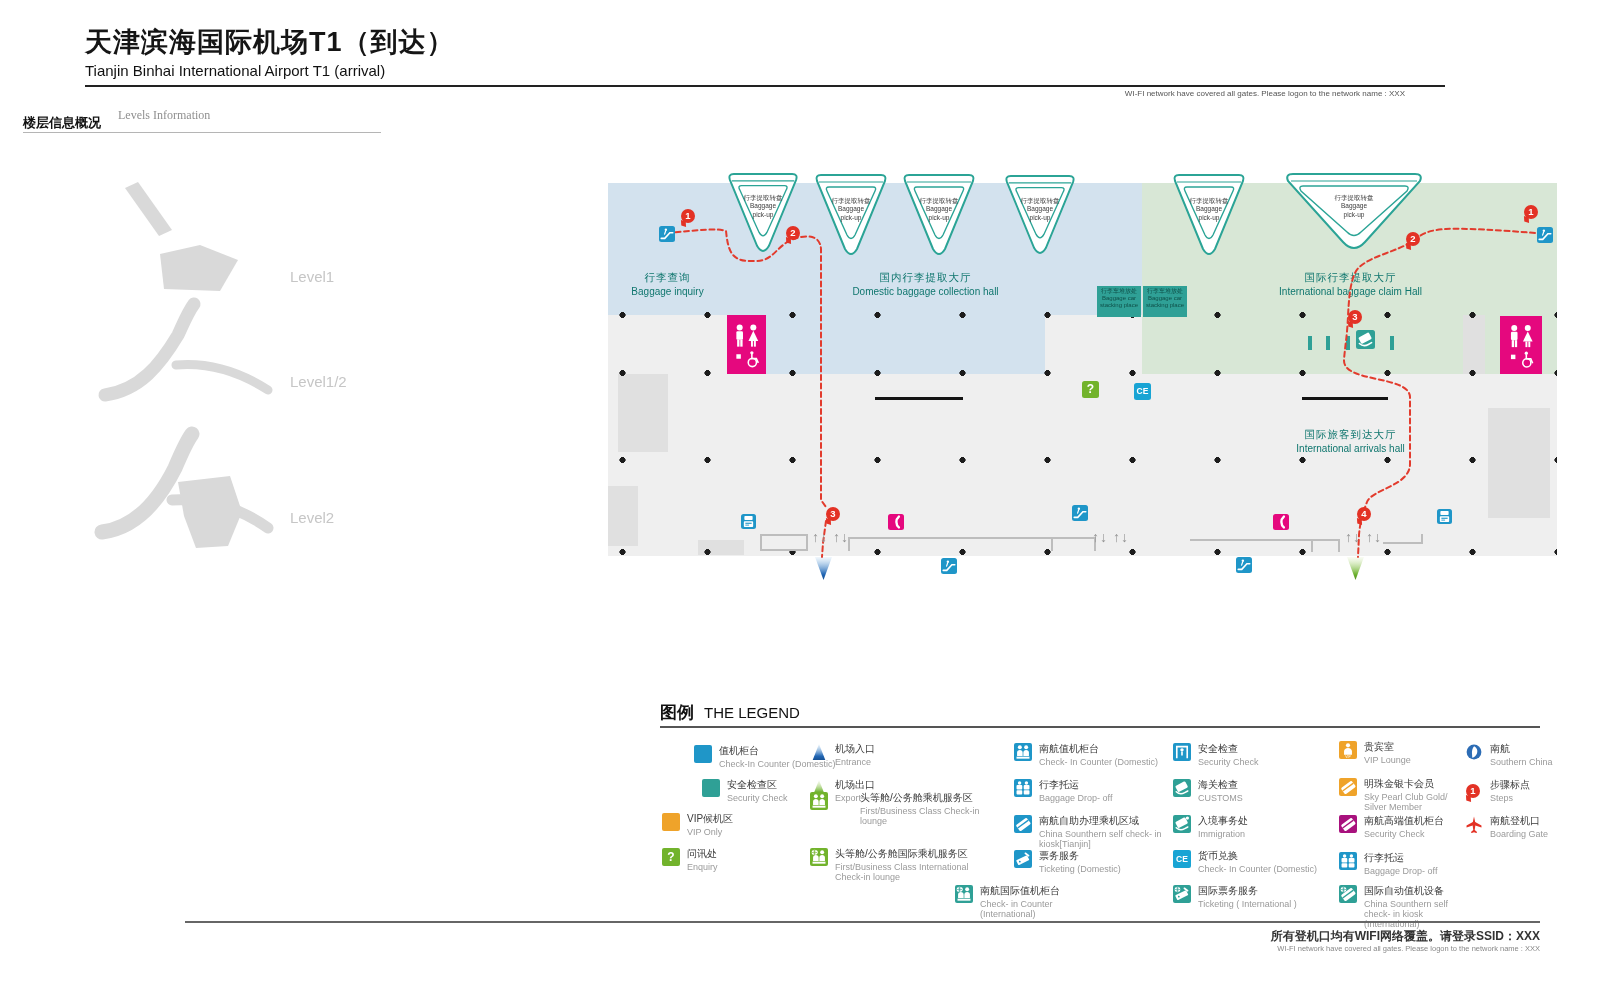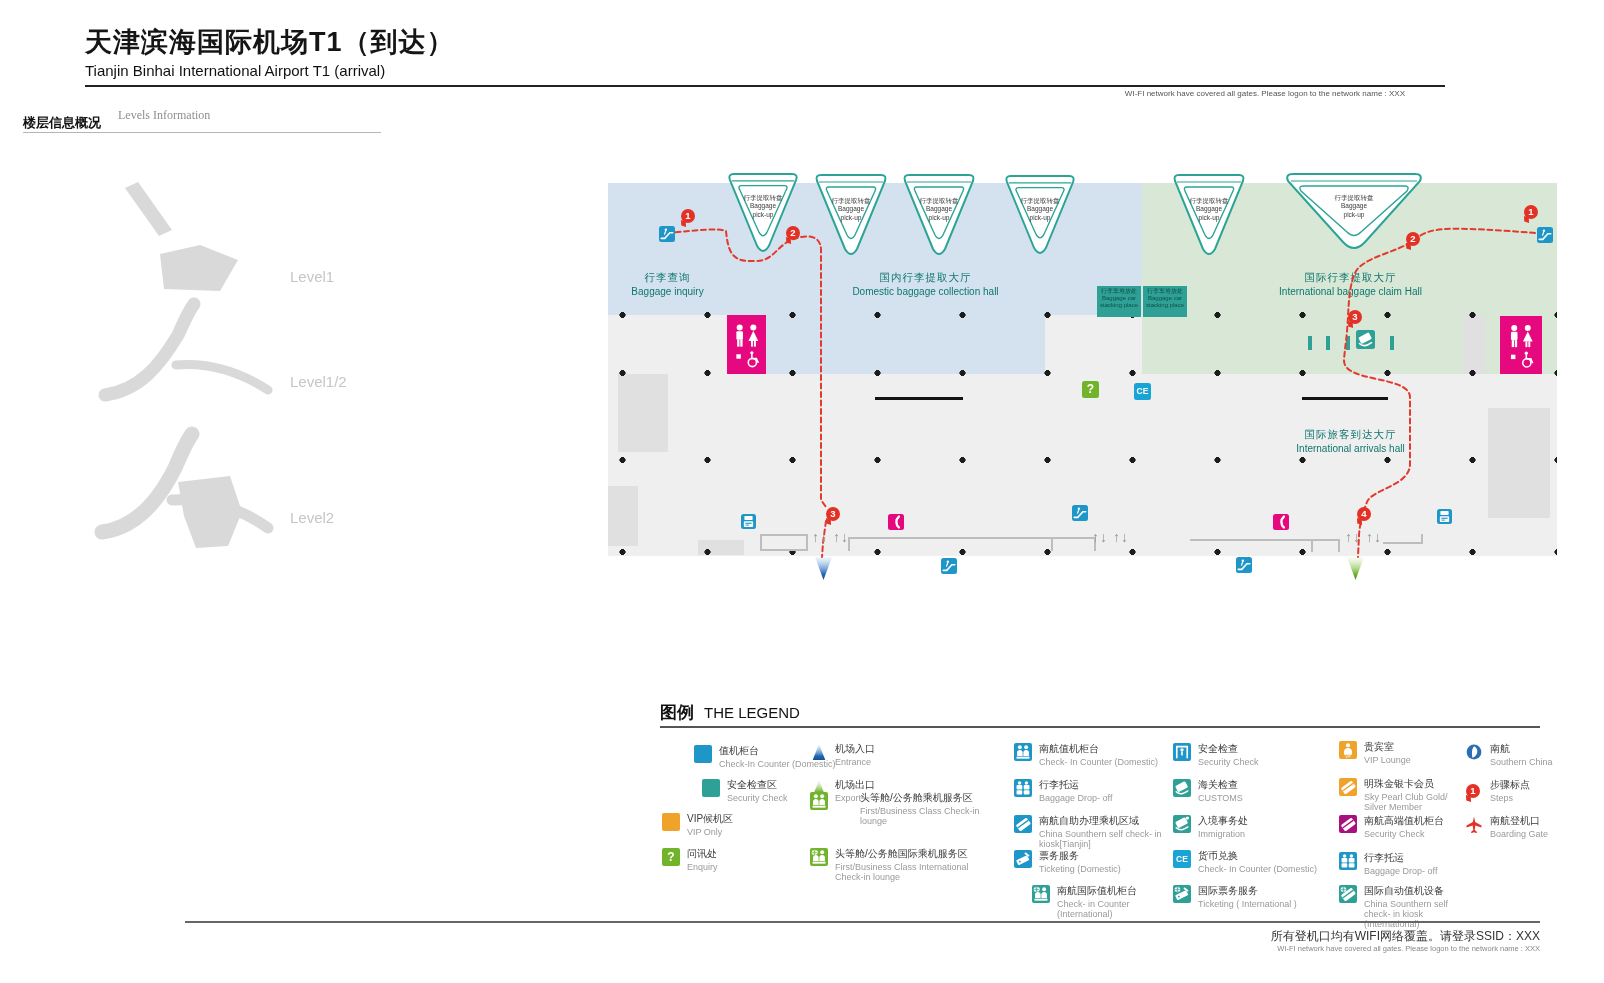--- a/index.html
+++ b/index.html
@@ -498,21 +498,21 @@
   <span class="ic bg-blue">
       <svg viewBox="0 0 20 20">
         <use href="#s-ticket"></use>
       </svg>
     </span>
   <div class="lt">
       <div class="zh">票务服务</div>
       <div class="en">Ticketing (Domestic)</div>
     </div>
 </div>
-<div class="li" style="left:1032px;top:885px;width:150px;">
+<div class="li" style="left:955px;top:885px;width:150px;">
   <span class="ic bg-teal">
       <svg viewBox="0 0 20 20">
         <use href="#s-pair"></use>
         <use href="#s-globe"></use>
       </svg>
     </span>
   <div class="lt">
       <div class="zh">南航国际值机柜台</div>
       <div class="en">Check- in Counter (International)</div>
     </div>
@@ -652,14 +652,14 @@
         <use href="#s-plane"></use>
       </svg>
     </span>
   <div class="lt">
       <div class="zh">南航登机口</div>
       <div class="en">Boarding Gate</div>
     </div>
 </div>
 
 <div class="abs" style="left:185px;top:921px;width:1355px;height:1.5px;background:#666;"></div>
-<div class="abs foot-zh" style="left:1040px;top:928px;width:500px;">所有登机口均有WIFI网络覆盖。请登录SSID：XXX</div>
+<div class="abs foot-zh" style="left:1040px;top:928px;width:500px;font-weight:bold;">所有登机口均有WIFI网络覆盖。请登录SSID：XXX</div>
 <div class="abs foot-en" style="left:1040px;top:944px;width:500px;">WI-FI network have covered all gates. Please logon to the network name : XXX</div>
 
 </body></html>

